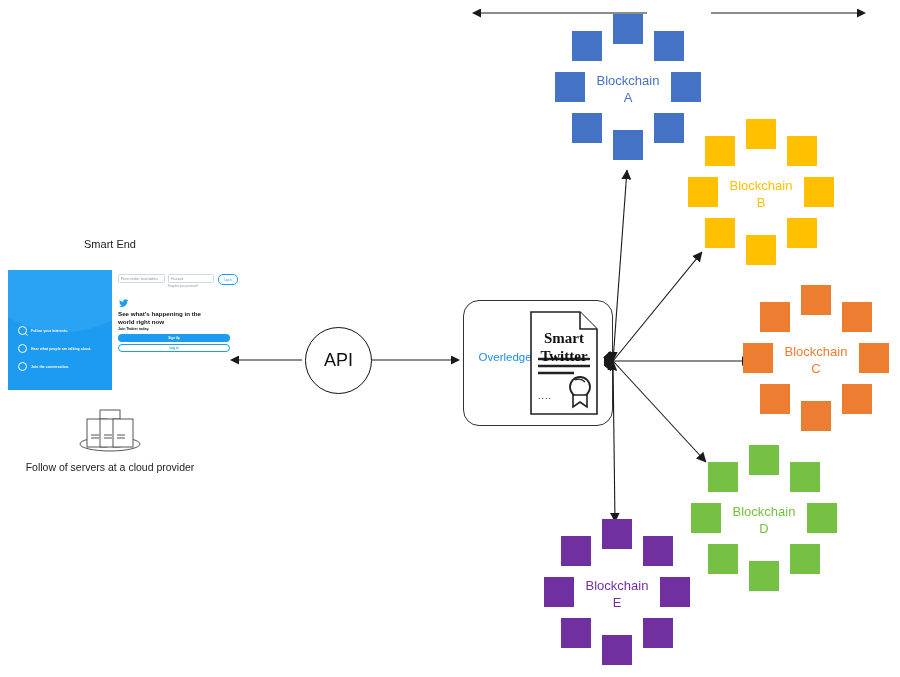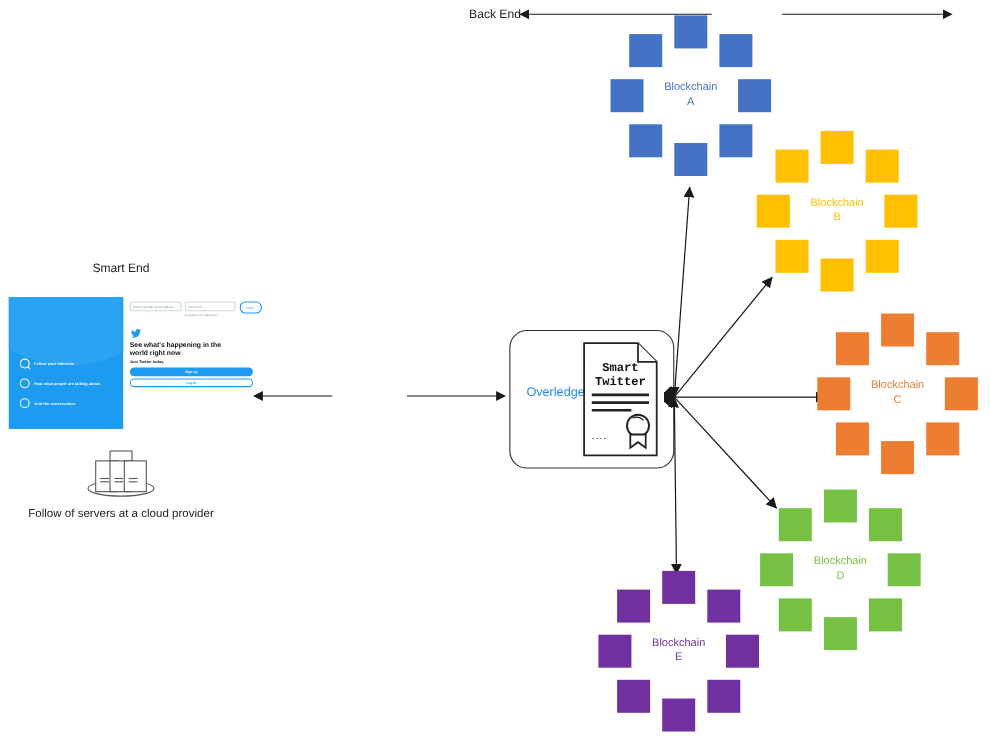--- a/index.html
+++ b/index.html
@@ -108,33 +108,33 @@
   }
   #overledger-label{
     position:absolute;left:8px;top:50px;width:70px;text-align:center;
     color:#1d8bf0;font-size:11.5px;
   }
   #contract-doc{
     position:absolute;left:66px;top:10px;width:68px;height:104px;
   }
   #contract-title{
     position:absolute;left:0;top:18px;width:68px;text-align:center;
-    font-family:Liberation Mono, monospace;font-weight:bold;
-    font-size:11px;line-height:1.2;color:#111;
+    font-family:Liberation Serif, serif;font-weight:bold;
+    font-size:15px;line-height:1.2;color:#111;
   }
   #contract-dots{
     position:absolute;left:8px;top:80px;font-size:9px;letter-spacing:1px;color:#111;
   }
 
   
   .cluster{position:absolute;}
   .node{position:absolute;width:30px;height:30px;}
   .cluster-label{
     position:absolute;left:0;width:100%;text-align:center;
-    font-size:10px;line-height:1.3;
+    font-size:13px;line-height:1.3;
   }
 
   svg{display:block;overflow:visible;}
 </style>
 </head>
 <body>
 
 <div class="canvas">
 
   <svg class="abs" style="left:0;top:0;" width="900" height="30">
@@ -142,21 +142,20 @@
       <marker id="arrL" markerWidth="9" markerHeight="9" refX="8" refY="4.5" orient="auto">
           <path d="M9,0 L9,9 L0,4.5 z" fill="#1a1a1a"></path>
         </marker>
       <marker id="arrR" markerWidth="9" markerHeight="9" refX="1" refY="4.5" orient="auto">
           <path d="M0,0 L0,9 L9,4.5 z" fill="#1a1a1a"></path>
         </marker>
     </defs>
     <line x1="480" y1="13" x2="647" y2="13" stroke="#1a1a1a" stroke-width="1" marker-start="url(#arrL)"></line>
     <line x1="711" y1="13" x2="858" y2="13" stroke="#1a1a1a" stroke-width="1" marker-end="url(#arrR)"></line>
   </svg>
-  <div class="abs label" id="backend-label" style="top:7px;">Back End</div>
 
   <div class="abs label" id="front-end-label">Smart End</div>
 
   <div class="abs tw-wrap">
 
     <div class="tw-left">
       <div class="tw-feature tw-f1">
         <span class="ic search"></span>
         <span>Follow your interests.</span>
       </div>
@@ -203,20 +202,23 @@
       <line x1="47" y1="27" x2="55" y2="27"></line>
         <line x1="47" y1="30" x2="55" y2="30"></line>
     </g>
   </svg>
   <div class="abs label" id="server-caption">Follow of servers at a cloud provider</div>
 
   <svg class="abs" style="left:230px;top:345px;" width="230" height="30">
     <line x1="72" y1="15" x2="8" y2="15" stroke="#1a1a1a" stroke-width="1" marker-end="url(#arrR)"></line>
     <line x1="140" y1="15" x2="222" y2="15" stroke="#1a1a1a" stroke-width="1" marker-end="url(#arrR)"></line>
   </svg>
+  <div class="abs" id="api-circle">
+    <span>API</span>
+  </div>
 
   <div class="abs" id="overledger-box">
     <div id="overledger-label">Overledger</div>
 
     <div id="contract-doc">
       <svg viewBox="0 0 68 104" width="68" height="104">
         <path d="M1,1 L50,1 L67,18 L67,103 L1,103 Z" fill="#fff" stroke="#222" stroke-width="1.6"></path>
         <path d="M50,1 L50,18 L67,18" fill="#fff" stroke="#222" stroke-width="1.6"></path>
         <g stroke="#222" stroke-width="2.4">
           <line x1="8" y1="48" x2="60" y2="48"></line>

